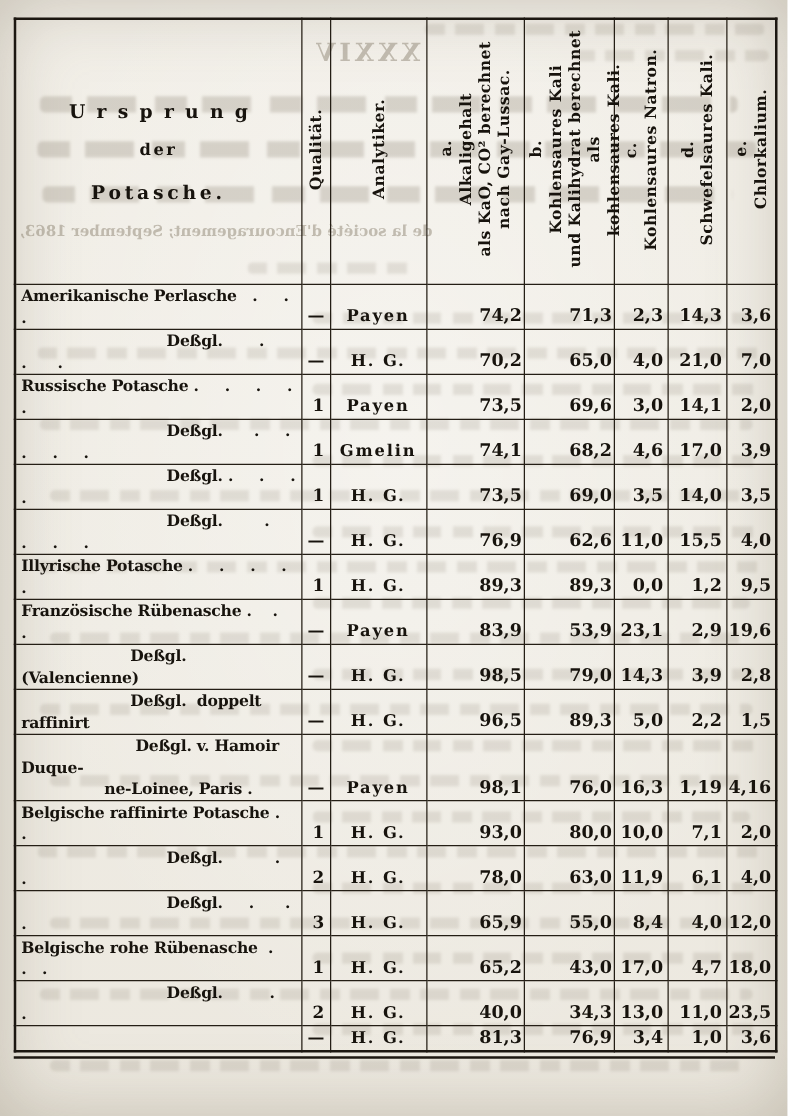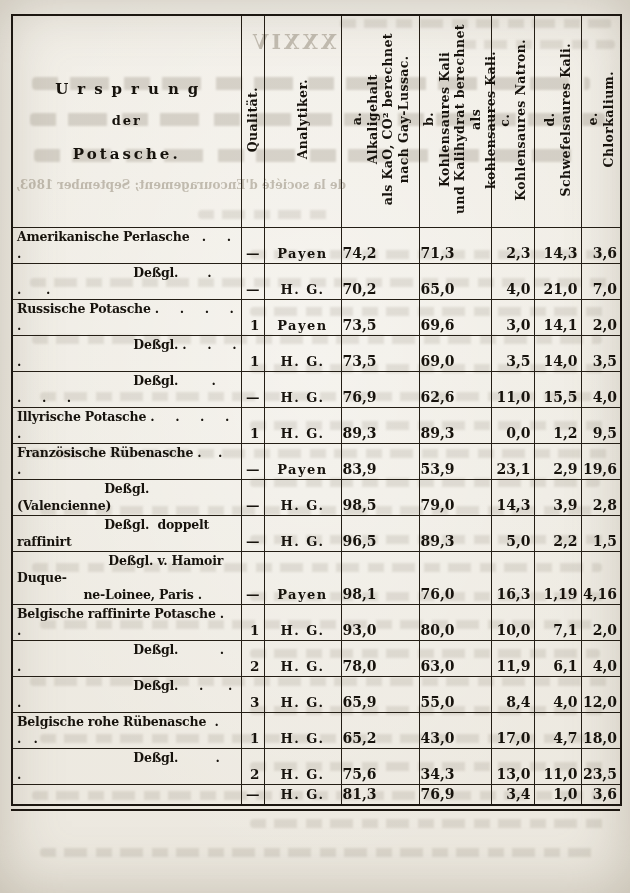--- a/index.html
+++ b/index.html
@@ -54,21 +54,21 @@
   td.c-label{
     position:relative; padding:0 2px 1px 4px; font-size:12.5px; font-weight:bold;
     white-space:pre-wrap; letter-spacing:-.2px;
   }
   td.c-label .brace{
     position:absolute; right:0px; bottom:-2px; font-size:20px; font-weight:normal; letter-spacing:0;
   }
   td.c-qual{text-align:right; padding-right:4px; font-size:13.5px; font-weight:bold;}
   td.c-analyst{text-align:center; font-size:13px; font-weight:bold; letter-spacing:1.5px;}
   td.c-num{font-size:14px; font-weight:bold; padding-bottom:1px;}
-  td.c-a,td.c-b{text-align:left;}
+  td.c-a,td.c-b{text-align:right;}
   td.c-c,td.c-d,td.c-e{text-align:right; padding-right:3px;}
 </style>
 </head>
 <body>
 
 <div class="page">
 
   <div class="bleed">
     <div class="bleed-xxxiv mirror">XXXIV</div>
     <div class="bleed-frag mirror">de la société d'Encouragement; September 1863, S. 316</div>
@@ -165,20 +165,30 @@
     <td class="c-label"><span class="lbl">Russische Potasche .     .     .     .     .</span><span class="brace"></span></td>
     <td class="c-qual">1</td>
     <td class="c-analyst">Payen</td>
     <td class="c-num c-a">73,5</td>
     <td class="c-num c-b">69,6</td>
     <td class="c-num c-c">3,0</td>
     <td class="c-num c-d">14,1</td>
     <td class="c-num c-e">2,0</td>
   </tr>
           <tr>
+    <td class="c-label"><span class="lbl">                            Deßgl.      .     .     .     .     .</span><span class="brace"></span></td>
+    <td class="c-qual">1</td>
+    <td class="c-analyst">Gmelin</td>
+    <td class="c-num c-a">74,1</td>
+    <td class="c-num c-b">68,2</td>
+    <td class="c-num c-c">4,6</td>
+    <td class="c-num c-d">17,0</td>
+    <td class="c-num c-e">3,9</td>
+  </tr>
+          <tr>
     <td class="c-label"><span class="lbl">                            Deßgl. .     .     .     .</span><span class="brace"></span></td>
     <td class="c-qual">1</td>
     <td class="c-analyst">H. G.</td>
     <td class="c-num c-a">73,5</td>
     <td class="c-num c-b">69,0</td>
     <td class="c-num c-c">3,5</td>
     <td class="c-num c-d">14,0</td>
     <td class="c-num c-e">3,5</td>
   </tr>
           <tr>
@@ -279,21 +289,21 @@
     <td class="c-num c-a">65,2</td>
     <td class="c-num c-b">43,0</td>
     <td class="c-num c-c">17,0</td>
     <td class="c-num c-d">4,7</td>
     <td class="c-num c-e">18,0</td>
   </tr>
           <tr>
     <td class="c-label"><span class="lbl">                            Deßgl.         .      .</span><span class="brace"></span></td>
     <td class="c-qual">2</td>
     <td class="c-analyst">H. G.</td>
-    <td class="c-num c-a">75,6</td>
+    <td class="c-num c-a">40,0</td>
     <td class="c-num c-b">34,3</td>
     <td class="c-num c-c">13,0</td>
     <td class="c-num c-d">11,0</td>
     <td class="c-num c-e">23,5</td>
   </tr>
           <tr>
     <td class="c-label"><span class="brace"></span></td>
     <td class="c-qual">—</td>
     <td class="c-analyst">H. G.</td>
     <td class="c-num c-a">81,3</td>

